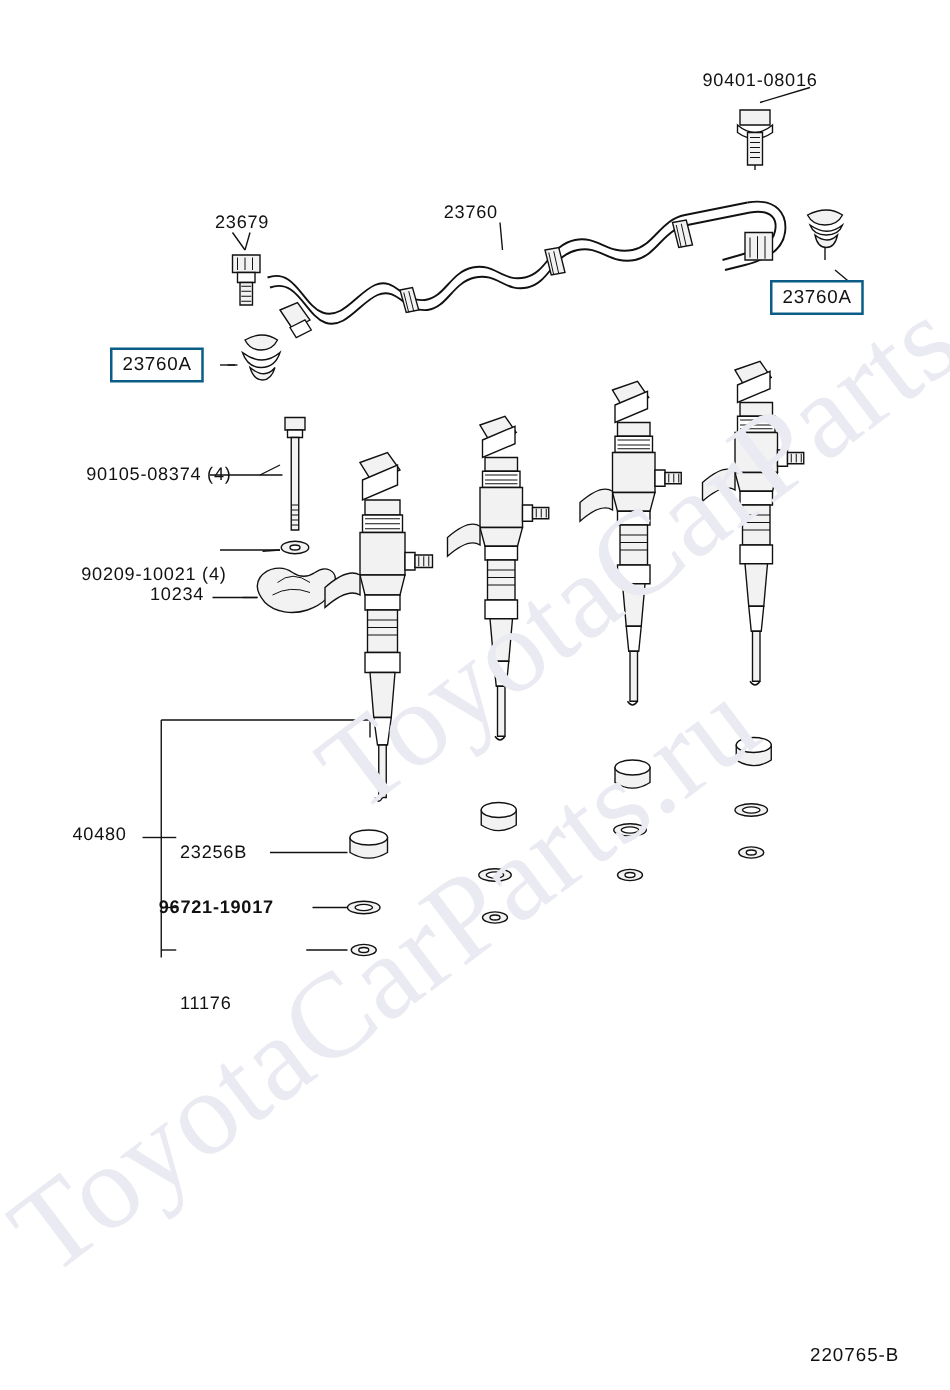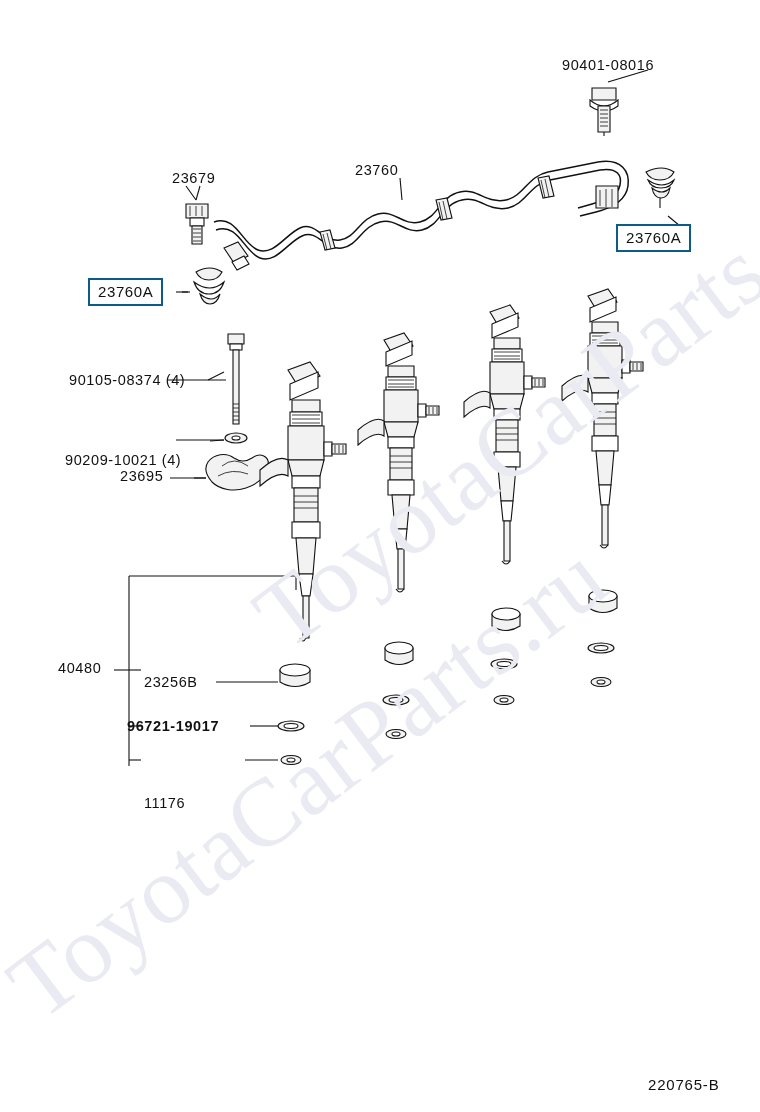--- a/index.html
+++ b/index.html
@@ -360,21 +360,21 @@
     <div class="wm-text wm-b">ToyotaCarParts.ru</div>
   </div>
 
   <div class="lbl" style="left:562px; top:57px;">90401-08016</div>
   <div class="lbl" style="left:172px; top:170px;">23679</div>
   <div class="lbl" style="left:355px; top:162px;">23760</div>
   <div class="boxed" style="left:616px; top:224px;">23760A</div>
   <div class="boxed" style="left:88px; top:278px;">23760A</div>
   <div class="lbl" style="left:69px; top:372px;text-align:right;">90105-08374 (4)</div>
   <div class="lbl" style="left:65px; top:432px;margin-top:20px;">90209-10021 (4)</div>
-  <div class="lbl" style="left:120px; top:468px;">23695</div>
+  <div class="lbl" style="left:120px; top:468px;">10234</div>
   <div class="lbl" style="left:58px; top:660px;">40480</div>
   <div class="lbl" style="left:144px; top:674px;">23256B</div>
   <div class="lbl" style="left:127px; top:718px;font-weight:bold;">96721-19017</div>
   <div class="lbl" style="left:144px; top:795px;">11176</div>
 
   <div class="code" style="left:648px; top:1076px;">220765-B</div>
 
 </div>
 
 </body></html>

